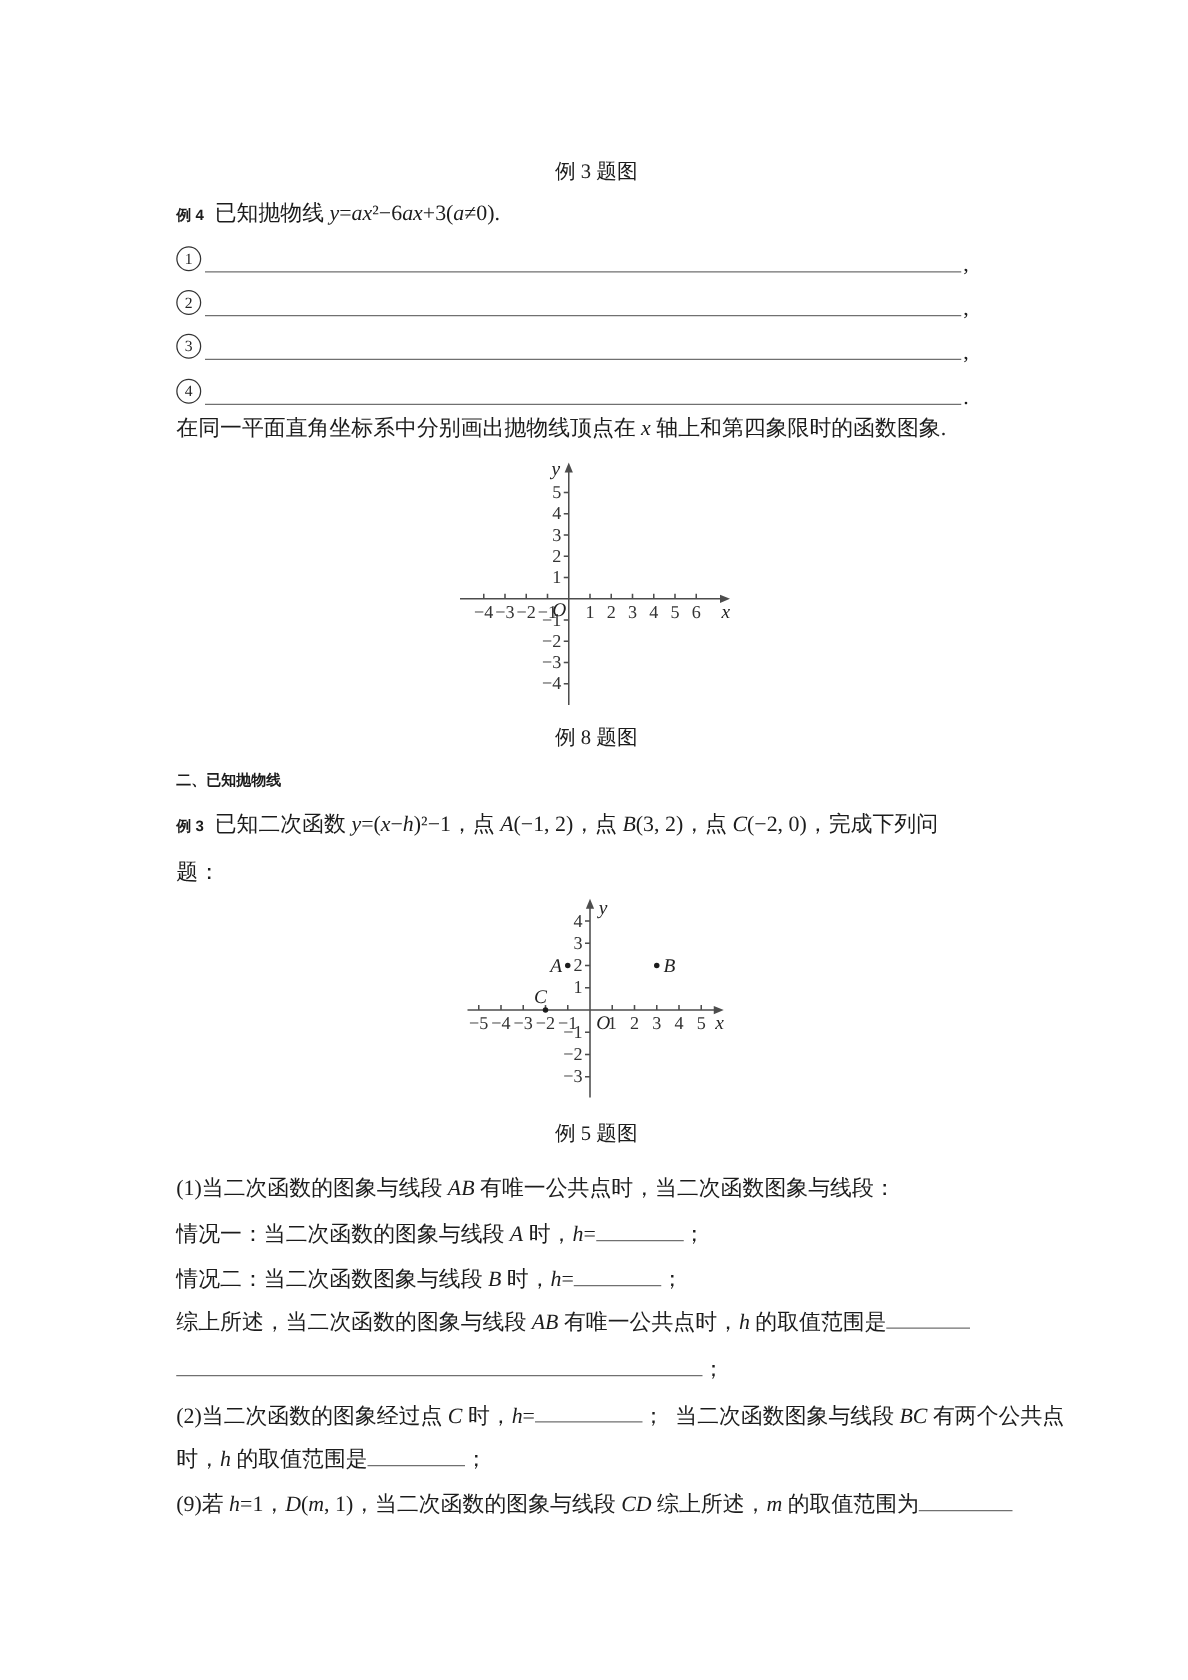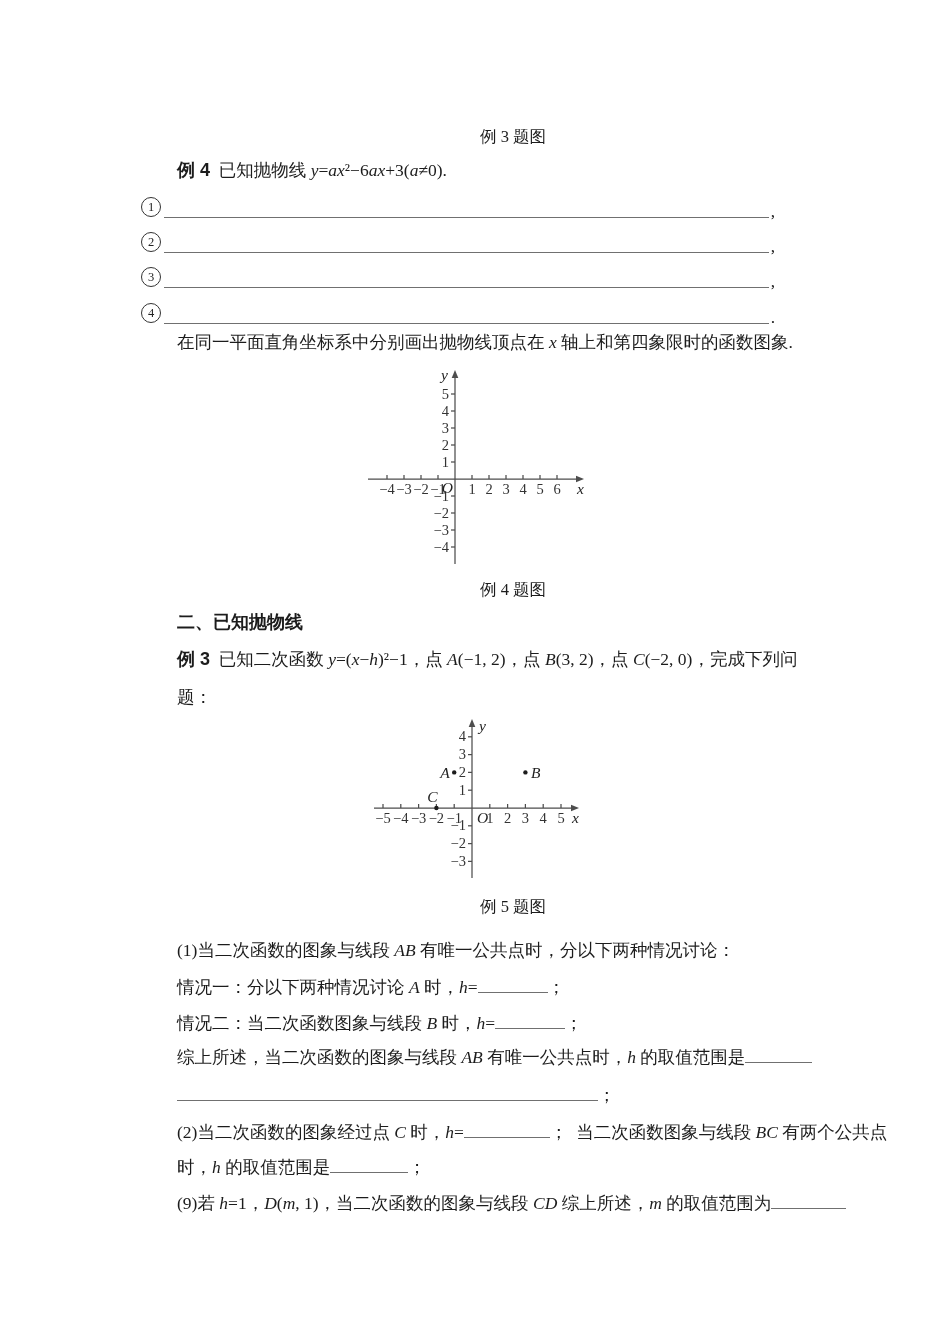--- a/index.html
+++ b/index.html
@@ -4,27 +4,26 @@
 <style>
   html,body{margin:0;padding:0;}
   body{
     width:950px;height:1344px;background:#ffffff;position:relative;
     font-family:"Liberation Serif","DejaVu Serif",serif;
     font-size:17.5px;color:#1c1c1c;overflow:hidden;
   }
   .line{
     position:absolute;left:141px;width:672px;height:28px;line-height:28px;
     white-space:pre;
-    margin-left:36px;
   }
   .center{text-align:center;}
   .cap{font-size:16.5px;}
   .seg-i{font-style:italic;font-family:"Liberation Serif","DejaVu Serif",serif;}
   .seg-b{
-    font-weight:700;font-style:normal;font-size:18px;
+    font-weight:700;font-style:normal;font-size:12px;
     font-family:"Liberation Sans","DejaVu Sans",sans-serif;
   }
   .blank{
     display:inline-block;height:1em;vertical-align:baseline;
     border-bottom:1.3px solid #707070;
   }
   .w70{width:70px}.w78{width:78px}.w86{width:86px}.w67{width:67px}.w75{width:75px}.w421{width:421px}
   .blankrow{
     position:absolute;left:141px;width:634px;height:27px;
     display:flex;align-items:flex-end;white-space:pre;
@@ -95,21 +94,21 @@
     <text x="83" y="148.5" text-anchor="end" class="axt">−2</text>
     <line x1="85" y1="161" x2="89" y2="161" stroke="#4d4d4d" stroke-width="1.25"></line>
     <text x="83" y="165.5" text-anchor="end" class="axt">−3</text>
     <line x1="85" y1="178" x2="89" y2="178" stroke="#4d4d4d" stroke-width="1.25"></line>
     <text x="83" y="182.5" text-anchor="end" class="axt">−4</text>
     <text x="87" y="124" text-anchor="end" class="axi">O</text>
     <text x="218" y="125" text-anchor="end" class="axi">x</text>
     <text x="82" y="11" text-anchor="end" class="axi">y</text>
   </svg>
 
-<div class="line center cap" style="top:576px"><span><span>例 4 题图</span></span></div>
+<div class="line center cap" style="top:576px"><span><span>例 8 题图</span></span></div>
 
 <div class="line" style="top:608px"><span><span class="seg-b">二、已知抛物线</span></span></div>
 
 <div class="line" style="top:645px"><span><span class="seg-b">例 3</span><span>  已知二次函数 </span><span class="seg-i">y</span><span>=(</span><span class="seg-i">x</span><span>−</span><span class="seg-i">h</span><span>)²−1，点 </span><span class="seg-i">A</span><span>(−1, 2)，点 </span><span class="seg-i">B</span><span>(3, 2)，点 </span><span class="seg-i">C</span><span>(−2, 0)，完成下列问</span></span></div>
 <div class="line" style="top:683px"><span><span>题：</span></span></div>
 
 <svg id="fig5" class="fig" style="left:372px;top:718px" width="208" height="162">
     <line x1="2" y1="90" x2="200" y2="90" stroke="#4d4d4d" stroke-width="1.25"></line>
     <polygon points="207,90 199,86.7 199,93.3" fill="#4d4d4d"></polygon>
     <line x1="100" y1="8" x2="100" y2="160" stroke="#4d4d4d" stroke-width="1.25"></line>
@@ -154,23 +153,23 @@
     <circle cx="82.2" cy="54.4" r="2.2" fill="#1c1c1c"></circle>
     <text x="77.7" y="59.9" text-anchor="end" class="axi">A</text>
     <circle cx="153.4" cy="54.4" r="2.2" fill="#1c1c1c"></circle>
     <text x="158.9" y="59.9" text-anchor="start" class="axi">B</text>
     <circle cx="64.4" cy="90" r="2.2" fill="#1c1c1c"></circle>
     <text x="60.400000000000006" y="84" text-anchor="middle" class="axi">C</text>
   </svg>
 
 <div class="line center cap" style="top:893px"><span><span>例 5 题图</span></span></div>
 
-<div class="line" style="top:936px"><span><span>(1)当二次函数的图象与线段 </span><span class="seg-i">AB</span><span> 有唯一公共点时，分以下两种情况讨论：</span></span></div>
+<div class="line" style="top:936px"><span><span>(1)当二次函数的图象与线段 </span><span class="seg-i">AB</span><span> 有唯一公共点时，当二次函数图象与线段：</span></span></div>
 
-<div class="line" style="top:973px"><span><span>情况一：分以下两种情况讨论 </span><span class="seg-i">A</span><span> 时，</span><span class="seg-i">h</span><span>=</span></span><span class="blank w70"></span><span><span>；</span></span></div>
+<div class="line" style="top:973px"><span><span>情况一：当二次函数的图象与线段 </span><span class="seg-i">A</span><span> 时，</span><span class="seg-i">h</span><span>=</span></span><span class="blank w70"></span><span><span>；</span></span></div>
 
 <div class="line" style="top:1009px"><span><span>情况二：当二次函数图象与线段 </span><span class="seg-i">B</span><span> 时，</span><span class="seg-i">h</span><span>=</span></span><span class="blank w70"></span><span><span>；</span></span></div>
 
 <div class="line" style="top:1043px"><span><span>综上所述，当二次函数的图象与线段 </span><span class="seg-i">AB</span><span> 有唯一公共点时，</span><span class="seg-i">h</span><span> 的取值范围是</span></span><span class="blank w67"></span></div>
 
 <div class="line" style="top:1081px"><span class="blank w421"></span><span><span>；</span></span></div>
 
 <div class="line" style="top:1118px"><span><span>(2)当二次函数的图象经过点 </span><span class="seg-i">C</span><span> 时，</span><span class="seg-i">h</span><span>=</span></span><span class="blank w86"></span><span><span>；  当二次函数图象与线段 </span><span class="seg-i">BC</span><span> 有两个公共点</span></span></div>
 
 <div class="line" style="top:1153px"><span><span>时，</span><span class="seg-i">h</span><span> 的取值范围是</span></span><span class="blank w78"></span><span><span>；</span></span></div>

